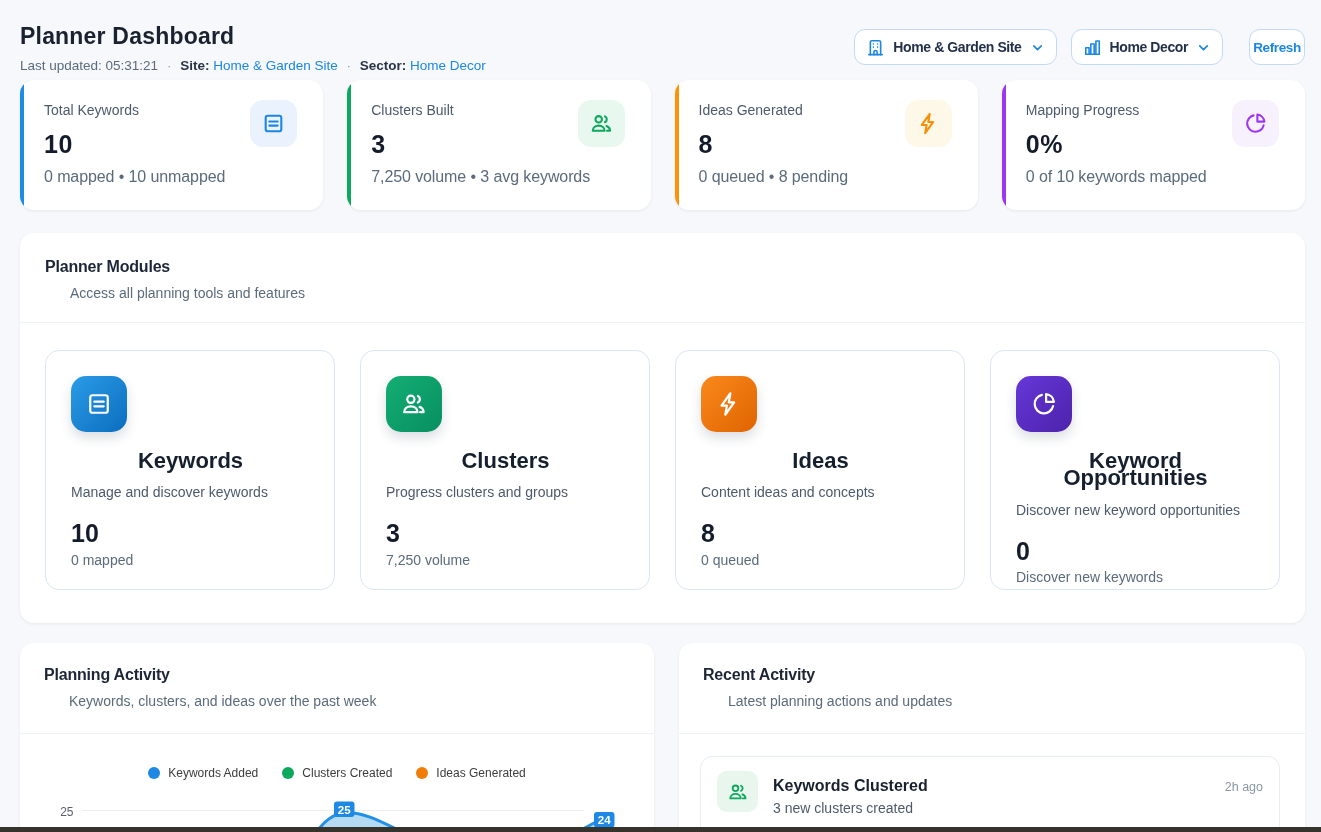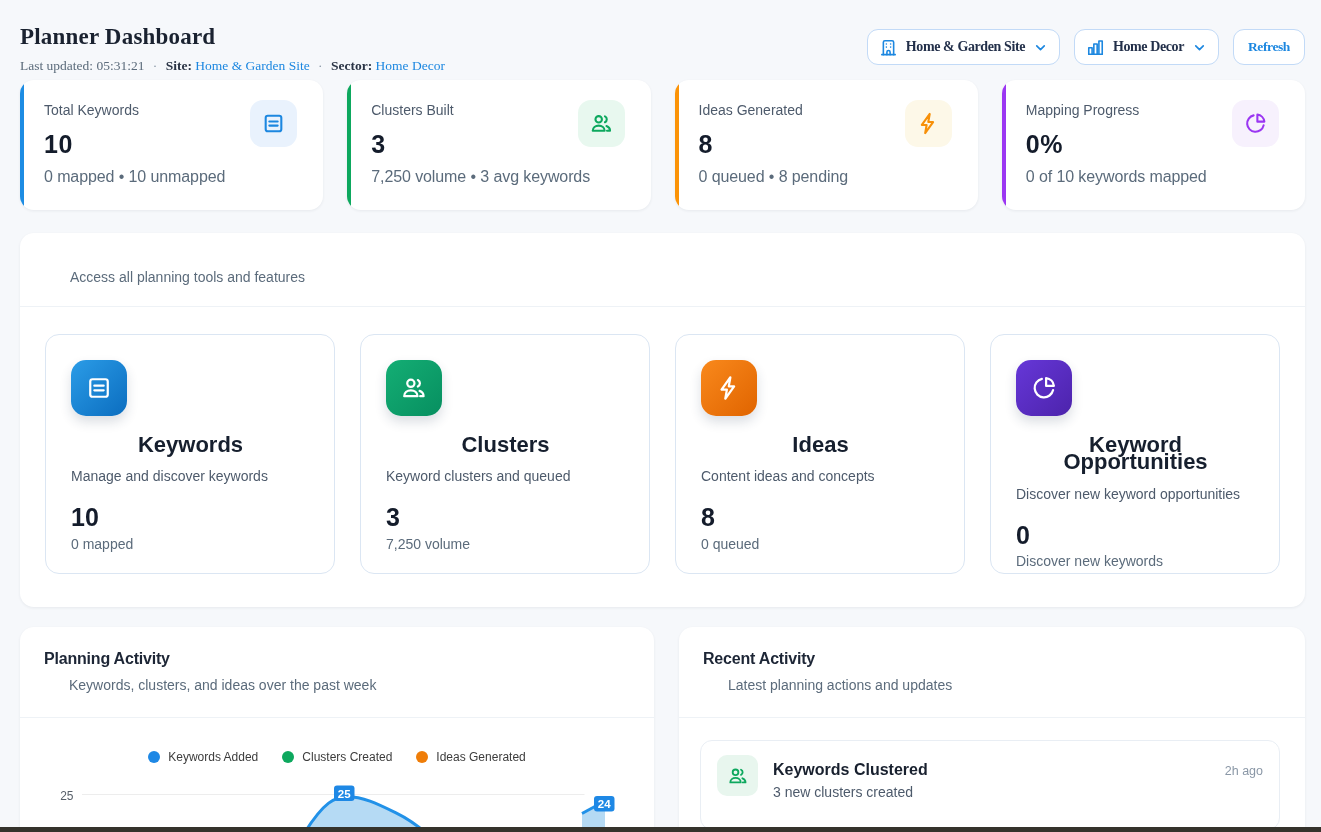--- a/index.html
+++ b/index.html
@@ -6,34 +6,34 @@
 html,body { width:1321px; height:832px; overflow:hidden; }
 body {
   font-family:"Liberation Sans", sans-serif;
   background:#f6f8fb;
   color:#1a2433;
   position:relative;
 }
 .page { padding:0 16px 0 20px; }
 
 
-.hdr { position:relative; height:80px;font-family:Liberation Serif, serif; }
+.hdr { position:relative; height:80px; }
 h1 { font-size:23px; line-height:23px; font-weight:700; color:#1a2230; letter-spacing:.2px; padding-top:25px; }
 .hdr-sub { margin-top:11px; font-size:13.5px; line-height:13.5px; color:#5b6b7b; }
 .hdr-sub b { color:#2a3445; font-weight:700; }
 .hdr-sub a { color:#1c87e0; text-decoration:none; font-weight:500; }
 .hdr-sub .dot { color:#8b98a7; margin:0 5px; }
 .hdr-right { position:absolute; right:0; top:29px; display:flex; gap:14px; }
 .btn {
   height:36px; background:#fff; border:1px solid #c2daf7; border-radius:11px;
   display:flex; align-items:center; gap:8px; padding:0 11px;
   font-size:14px; letter-spacing:-0.4px; font-weight:700; color:#23304a;
 }
 .btn svg { display:block; flex:none; }
-.btn.refresh { color:#1c87e0; width:72px; justify-content:center; font-size:13.5px; }
+.btn.refresh { color:#1c87e0; width:56px; justify-content:center; font-size:13.5px;margin-left:12px; }
 
 
 .stats { display:grid; grid-template-columns:repeat(4,1fr); gap:24px; }
 .stat {
   background:#fff; border-radius:14px; height:130px; position:relative;
   box-shadow:0 1px 3px rgba(25,39,60,.07);
   padding:23px 24px 0 24px; overflow:hidden;
 }
 .stat::before { content:""; position:absolute; left:0; top:0; bottom:0; width:4px; }
 .stat.b::before { background:#1d8ce3; }
@@ -162,20 +162,21 @@
           <svg width="25" height="25" viewBox="0 0 24 24" fill="none" stroke="#9b36f2" stroke-width="2" stroke-linecap="round" stroke-linejoin="round">
             <path d="M10.2 4.2a8 8 0 1 0 9.6 9.6"></path>
             <path d="M13.8 3.5a7.5 7.5 0 0 1 6.7 6.7h-6.7z"></path>
           </svg>
         </div>
     </div>
   </div>
 
   <div class="panel modules">
     <div class="panel-head">
+      <h2>Planner Modules</h2>
       <div class="psub">Access all planning tools and features</div>
     </div>
     <div class="panel-div"></div>
     <div class="mod-grid">
       <div class="mod">
         <div class="micon mb">
             <svg width="28" height="28" viewBox="0 0 24 24" fill="none" stroke="#fff" stroke-width="1.9" stroke-linecap="round" stroke-linejoin="round">
               <rect x="4.5" y="4.5" width="15" height="15" rx="2"></rect>
               <path d="M8 10h8M8 14h8"></path>
             </svg>
@@ -188,21 +189,21 @@
       <div class="mod">
         <div class="micon mg">
             <svg width="28" height="28" viewBox="0 0 24 24" fill="none" stroke="#fff" stroke-width="1.9" stroke-linecap="round" stroke-linejoin="round">
               <circle cx="9.3" cy="8" r="3.1"></circle>
               <path d="M3.6 19c0-3 2.6-5 5.7-5s5.7 2 5.7 5z"></path>
               <path d="M15.3 5.2a3.1 3.1 0 0 1 0 5.6"></path>
               <path d="M16.8 14.5c2 .7 3.4 2.4 3.4 4.5h-2.9"></path>
             </svg>
           </div>
         <h3>Clusters</h3>
-        <div class="mdesc">Keyword clusters and queued</div>
+        <div class="mdesc">Progress clusters and groups</div>
         <div class="mnum">3</div>
         <div class="msub">7,250 volume</div>
       </div>
       <div class="mod">
         <div class="micon mo">
             <svg width="28" height="28" viewBox="0 0 24 24" fill="none" stroke="#fff" stroke-width="1.9" stroke-linejoin="round">
               <path d="M13.2 2.8L5.6 13.4h4.6l-1.4 7.8 7.6-10.6h-4.6z"></path>
             </svg>
           </div>
         <h3>Ideas</h3>

